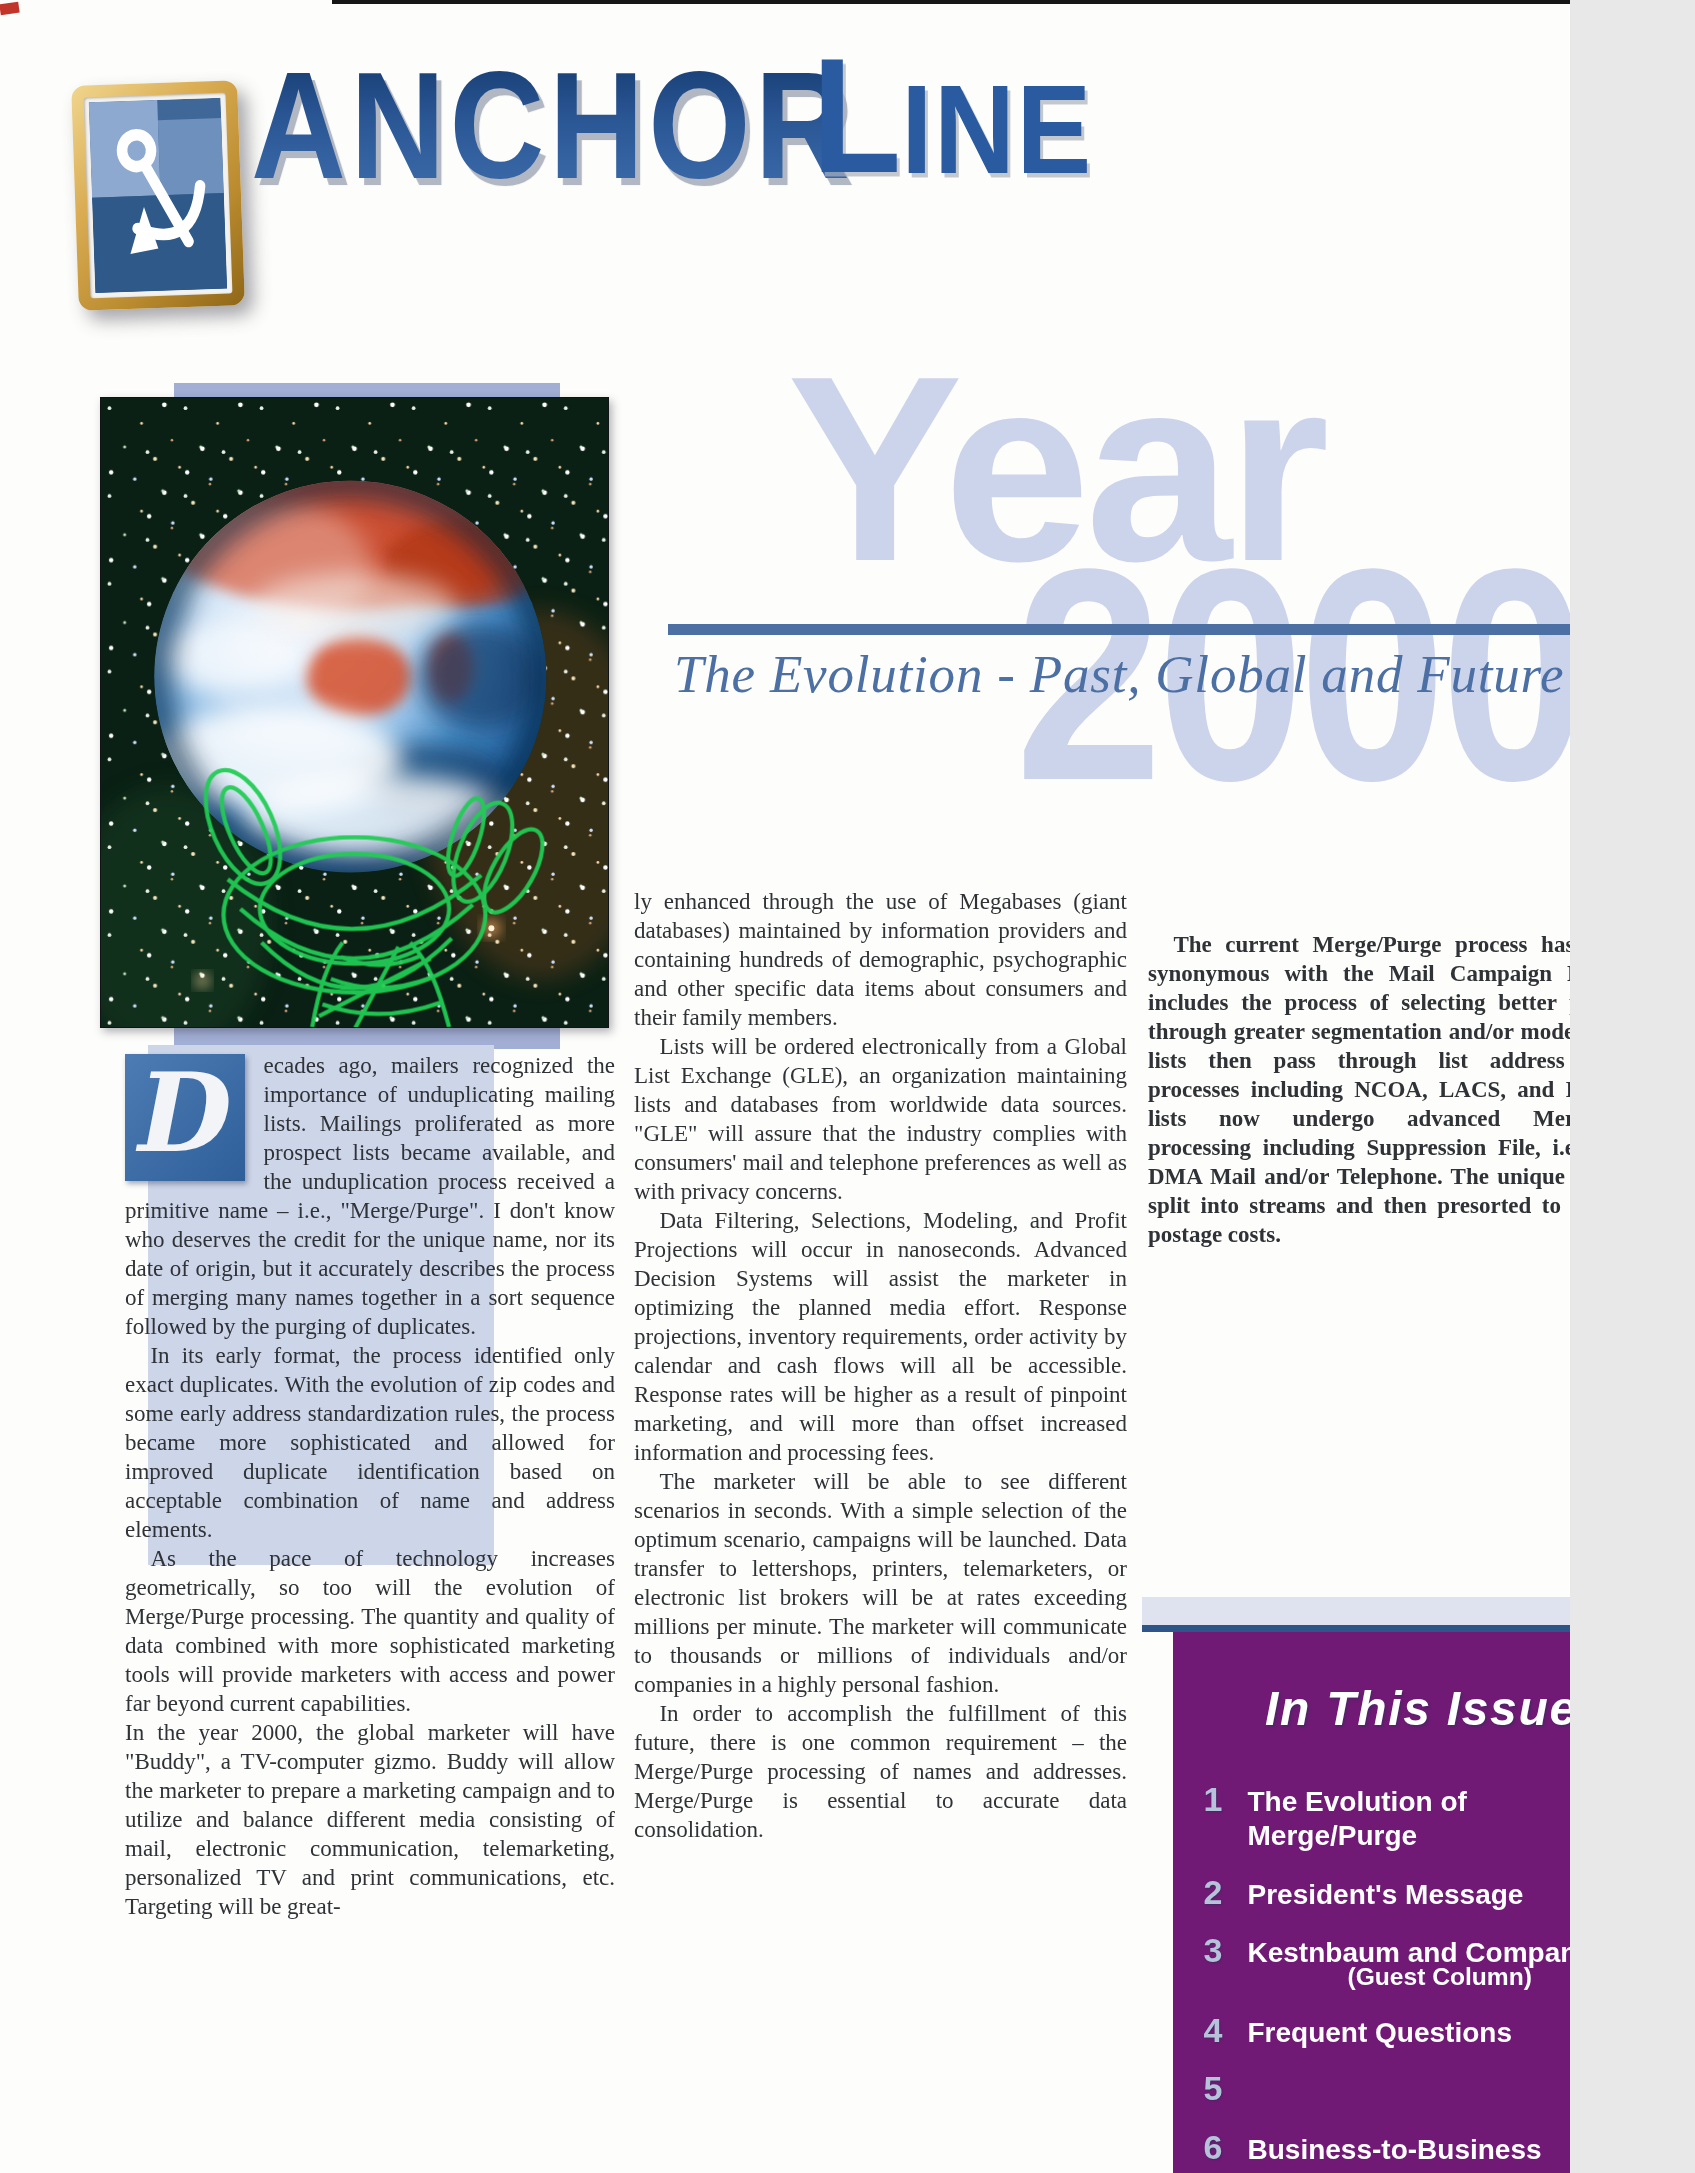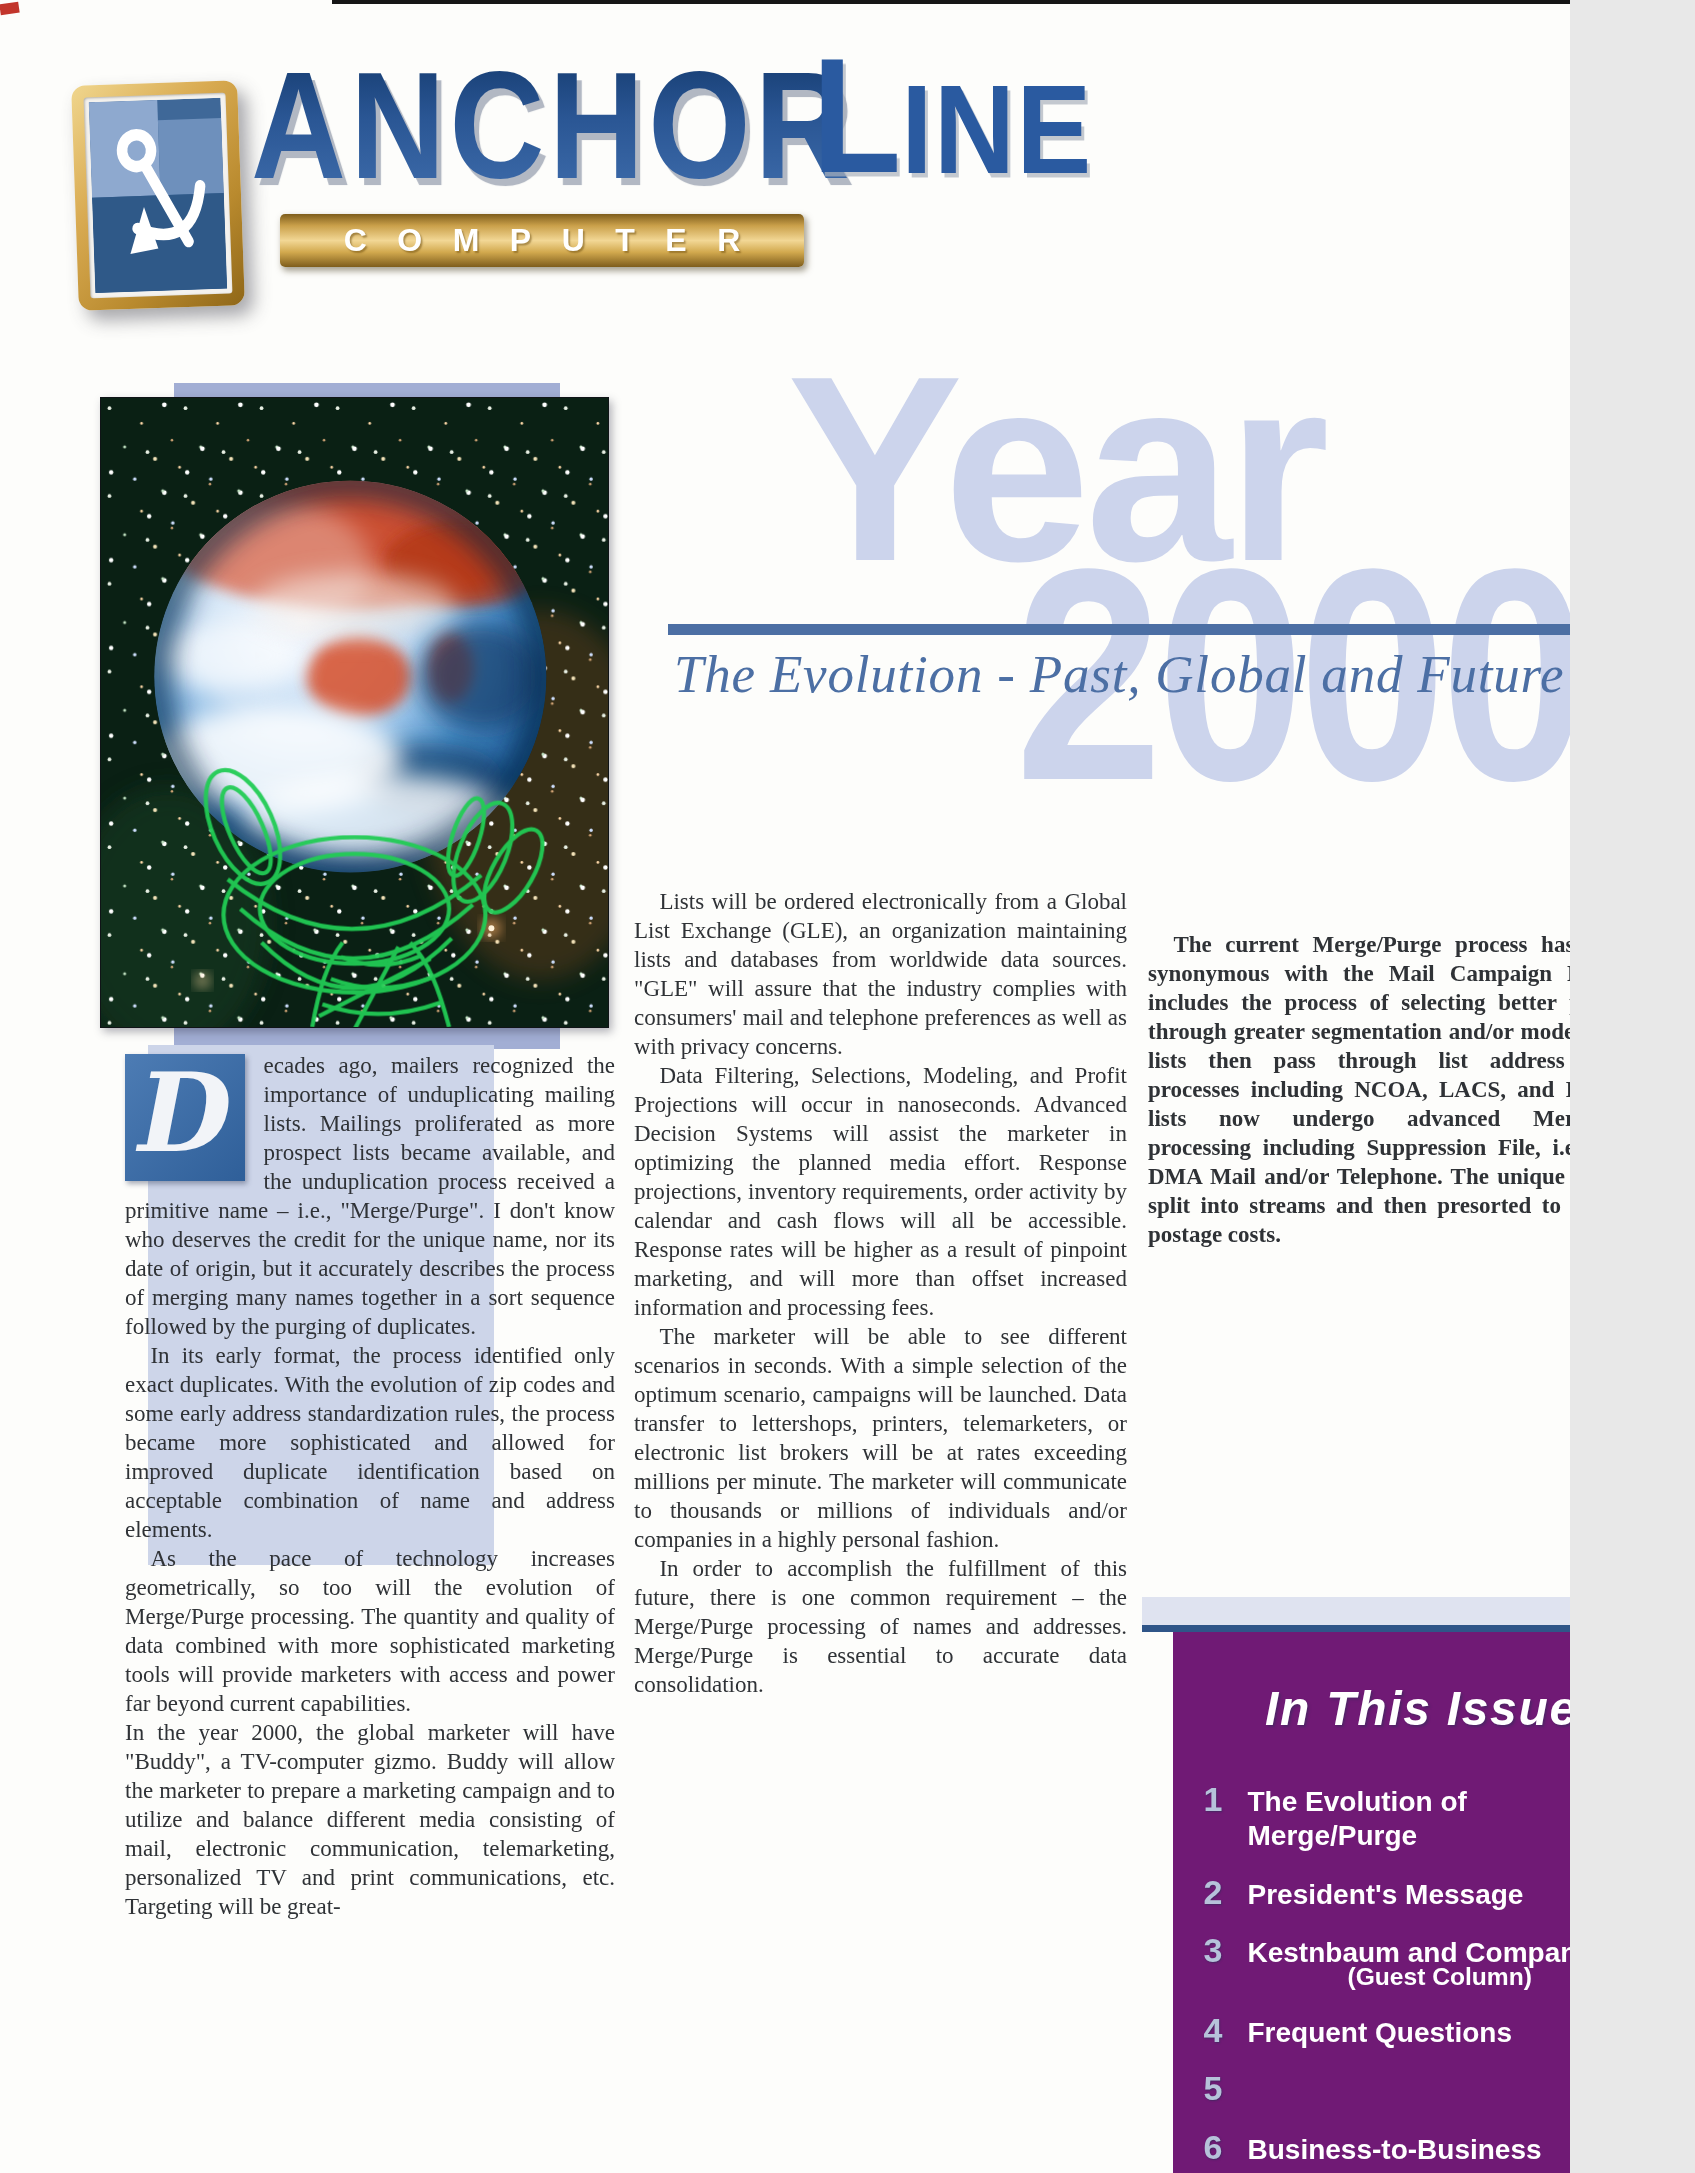--- a/index.html
+++ b/index.html
@@ -143,23 +143,20 @@
             <line x1="0" y1="-23" x2="0" y2="40"></line>
             <path d="M-28,12 Q0,48 28,12"></path>
           </g>
           <g transform="translate(52,64) rotate(-30)" fill="#fff">
             <polygon points="-42,24 -16,2 -22,32"></polygon>
           </g>
         </svg>
       </div>
     </div>
     <div class="brand-anchor">ANCHOR</div>
-    <div class="brand-bar">
-      <span>COMPUTER</span>
-    </div>
     <div class="brand-line">
       <span class="big">L</span>
       <span class="small">INE</span>
     </div>
   </div>
 
   <div class="periwinkle-band"></div>
   <div class="earth-photo">
     <svg viewBox="0 0 600 745" preserveAspectRatio="none">
       <defs>
@@ -247,20 +244,21 @@
       <span class="dropcap-box">
           <span>D</span>
         </span><span>ecades ago, mailers recognized the importance of unduplicating mailing lists. Mailings proliferated as more prospect lists became available, and the unduplication process received a primitive name – i.e., "Merge/Purge". I don't know who deserves the credit for the unique name, nor its date of origin, but it accurately describes the process of merging many names together in a sort sequence followed by the purging of duplicates.</span>
     </p>
     <p class="indent">In its early format, the process identified only exact duplicates. With the evolution of zip codes and some early address standardization rules, the process became more sophisticated and allowed for improved duplicate identification based on acceptable combination of name and address elements.</p>
     <p class="indent">As the pace of technology increases geometrically, so too will the evolution of Merge/Purge processing. The quantity and quality of data combined with more sophisticated marketing tools will provide marketers with access and power far beyond current capabilities.</p>
     <p>In the year 2000, the global marketer will have "Buddy", a TV-computer gizmo. Buddy will allow the marketer to prepare a marketing campaign and to utilize and balance different media consisting of mail, electronic communication, telemarketing, personalized TV and print communications, etc. Targeting will be great-</p>
   </div>
 
   <div class="bodycol col2">
+    <p>ly enhanced through the use of Megabases (giant databases) maintained by information providers and containing hundreds of demographic, psychographic and other specific data items about consumers and their family members.</p>
     <p class="indent">Lists will be ordered electronically from a Global List Exchange (GLE), an organization maintaining lists and databases from worldwide data sources. "GLE" will assure that the industry complies with consumers' mail and telephone preferences as well as with privacy concerns.</p>
     <p class="indent">Data Filtering, Selections, Modeling, and Profit Projections will occur in nanoseconds. Advanced Decision Systems will assist the marketer in optimizing the planned media effort. Response projections, inventory requirements, order activity by calendar and cash flows will all be accessible. Response rates will be higher as a result of pinpoint marketing, and will more than offset increased information and processing fees.</p>
     <p class="indent">The marketer will be able to see different scenarios in seconds. With a simple selection of the optimum scenario, campaigns will be launched. Data transfer to lettershops, printers, telemarketers, or electronic list brokers will be at rates exceeding millions per minute. The marketer will communicate to thousands or millions of individuals and/or companies in a highly personal fashion.</p>
     <p class="indent">In order to accomplish the fulfillment of this future, there is one common requirement – the Merge/Purge processing of names and addresses. Merge/Purge is essential to accurate data consolidation.</p>
   </div>
 
   <div class="bodycol col3">
     <p class="indent">The current Merge/Purge process has become synonymous with the Mail Campaign Event.  It includes the process of selecting better prospects through greater segmentation and/or modeling. The lists then pass through list address hygiene processes including NCOA, LACS, and DSF.  The lists now undergo advanced Merge/Purge processing including Suppression File, i.e. Prison, DMA Mail and/or Telephone. The unique output is split into streams and then presorted to minimize postage costs.</p>
   </div>
 

